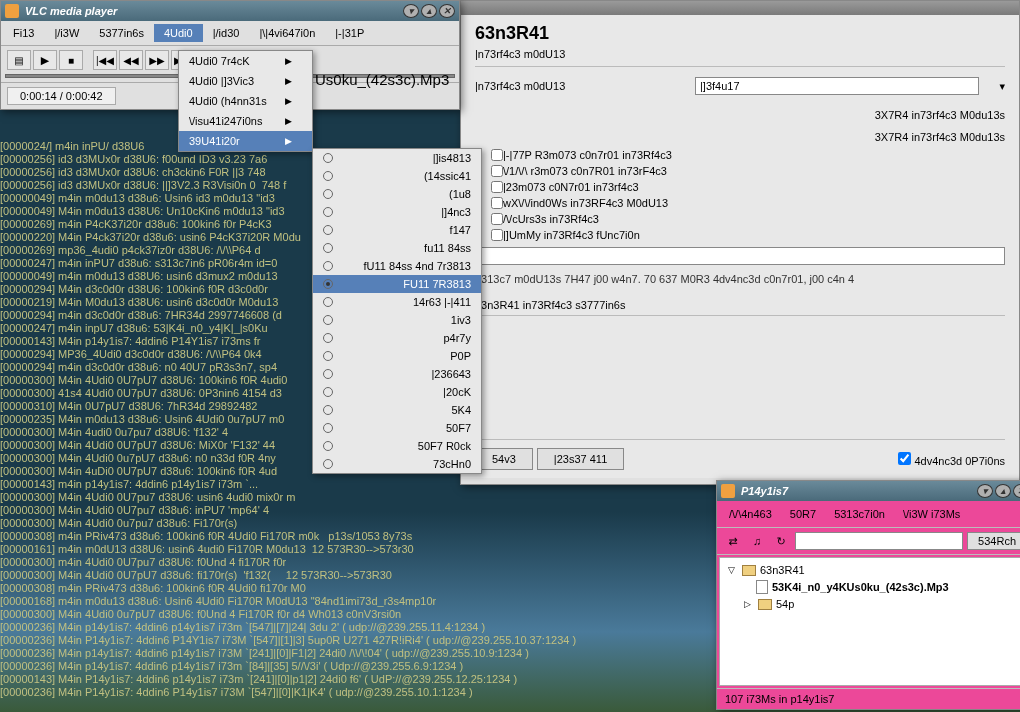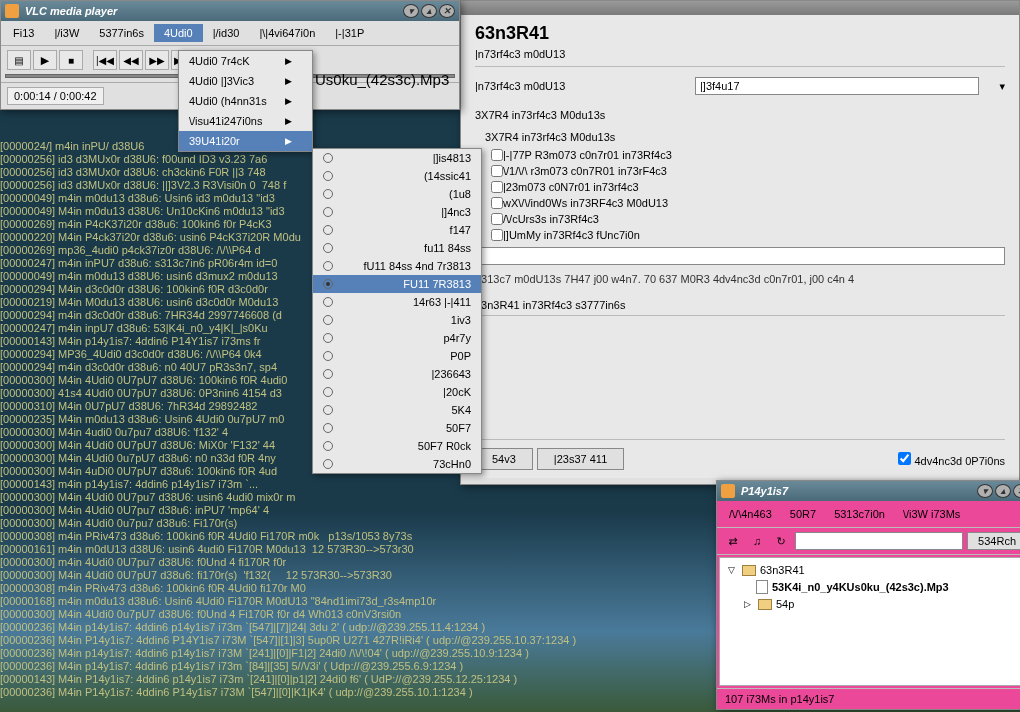--- a/index.html
+++ b/index.html
@@ -23,42 +23,42 @@
 .vlc { top: 0; left: 0; width: 460px; z-index: 10; }
 .menubar { display: flex; background: #e0e0e0; border-bottom: 1px solid #aaa; padding: 3px 2px; }
 .menuitem { padding: 3px 10px; cursor: default; }
 .menuitem.active { background: #5680b8; color: #fff; }
 .toolbar { display: flex; align-items: center; gap: 2px; padding: 4px 6px; background: #e0e0e0; }
 .tbtn { width: 24px; height: 20px; border: 1px solid #aaa; background: #e8e8e8; display: flex; align-items: center; justify-content: center; font-size: 10px; }
 .tbtn.play { font-size: 11px; }
 .progress-row { padding: 0 4px 4px; }
 .progress-bar { height: 4px; background: #888; border: 1px solid #666; }
 .status-row { padding: 4px 6px; background: #e0e0e0; border-top: 1px solid #aaa; display: flex; }
-.status-box { border: 1px solid #aaa; padding: 2px 6px; background: #f0f0f0; }
+.status-box { border: 1px solid #aaa; padding: 2px 12px; background: #f0f0f0; }
 
 
 .submenu { position: absolute; background: #e8e8e8; border: 1px solid #888; box-shadow: 2px 2px 6px rgba(0,0,0,0.4); z-index: 20; }
 .submenu-item { padding: 4px 20px 4px 10px; display: flex; align-items: center; justify-content: space-between; cursor: default; }
 .submenu-item.hl { background: #5680b8; color: #fff; }
 .submenu-item .arrow { font-size: 9px; }
 .submenu1 { top: 50px; left: 178px; width: 135px; }
 .submenu2 { top: 148px; left: 312px; width: 170px; }
 .radio { width: 10px; height: 10px; border: 1px solid #666; border-radius: 50%; margin-right: 6px; display: inline-block; }
 .radio.sel::after { content: ""; display: block; width: 4px; height: 4px; background: #333; border-radius: 50%; margin: 2px; }
 .submenu2 .submenu-item { padding: 3px 10px; }
 
 
 .settings { top: 0; left: 460px; width: 560px; height: 485px; z-index: 5; }
 .settings-body { padding: 8px 14px; background: #e8e8e8; height: calc(100% - 20px); display: flex; flex-direction: column; }
 .settings-body h2 { font-size: 18px; font-weight: bold; margin-bottom: 4px; }
 .settings-body .sub { font-size: 11px; margin-bottom: 10px; border-bottom: 1px solid #bbb; padding-bottom: 6px; }
 .field-row { display: flex; align-items: center; margin-bottom: 8px; gap: 20px; }
 .field-row label { flex: 0 0 200px; }
 .field-row input[type=text] { flex: 1; border: 1px solid #888; padding: 2px 4px; background: #fff; font-size: 11px; }
-.group-label { font-size: 11px; margin: 6px 0 4px; }
+.group-label { font-size: 11px; margin: 6px 0 4px; text-align: right; }
 .checkrow { padding: 2px 0 2px 16px; display: flex; align-items: center; }
 .checkrow input { width: 12px; height: 12px; }
 .module-select { width: 100%; border: 1px solid #888; padding: 2px; background: #fff; margin-top: 4px; height: 18px; }
 .hint { font-size: 11px; color: #333; margin-top: 8px; }
 .settings-footer { display: flex; align-items: center; gap: 4px; padding: 8px 0 0; margin-top: auto; border-top: 1px solid #bbb; }
 .btn { padding: 4px 16px; border: 1px solid #888; background: #e0e0e0; }
 .settings-footer .spacer { flex: 1; }
 .gen-label { font-size: 11px; margin: 14px 0 4px; border-bottom: 1px solid #bbb; padding-bottom: 4px; }
 
 

